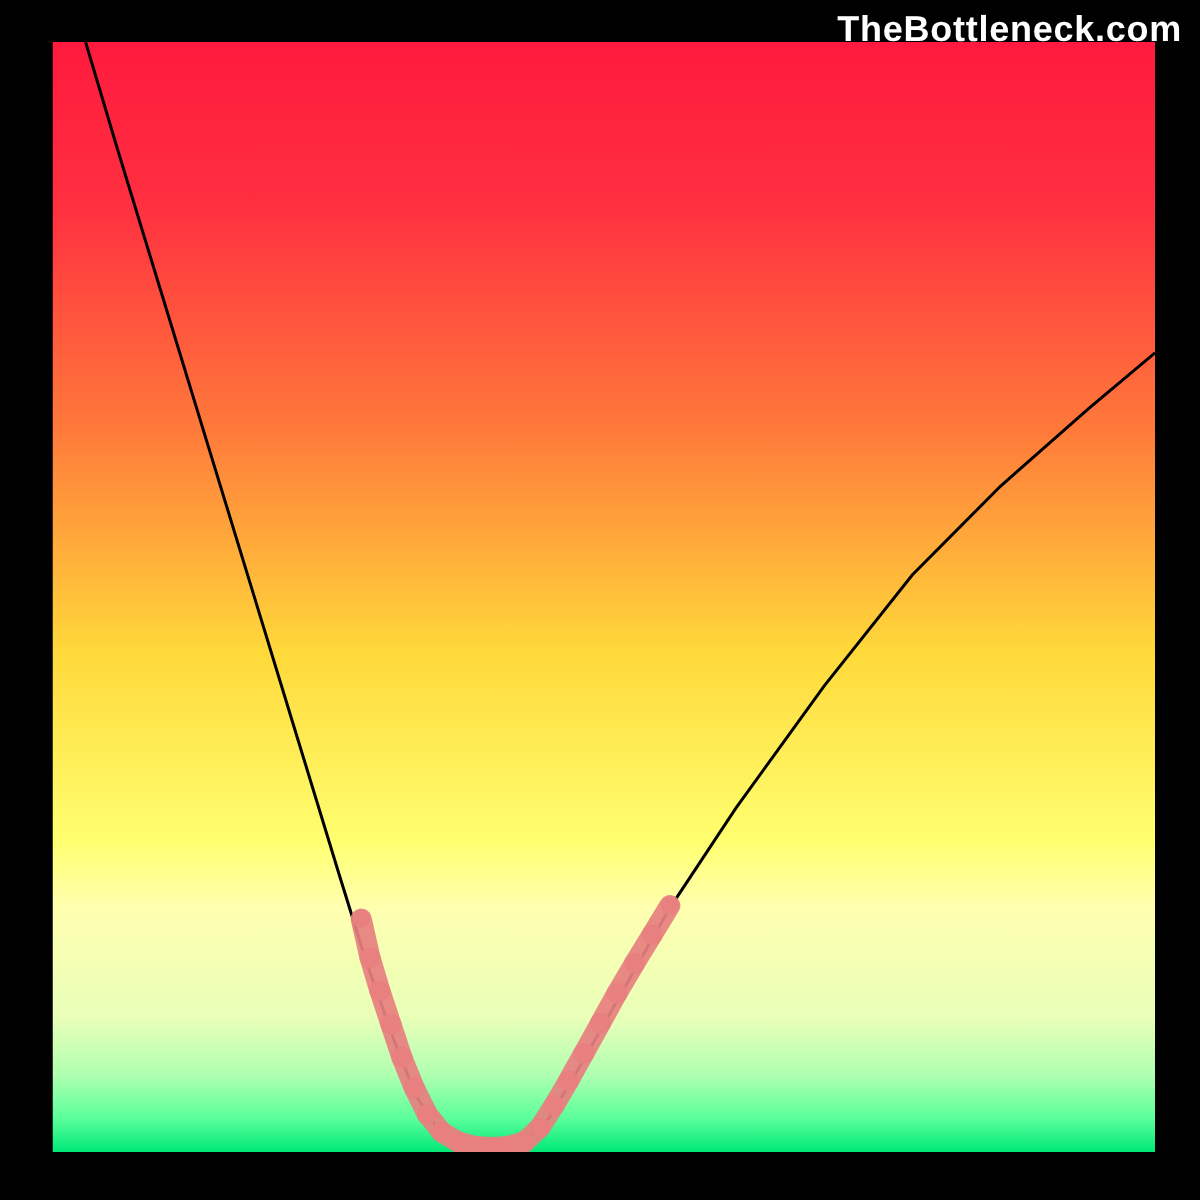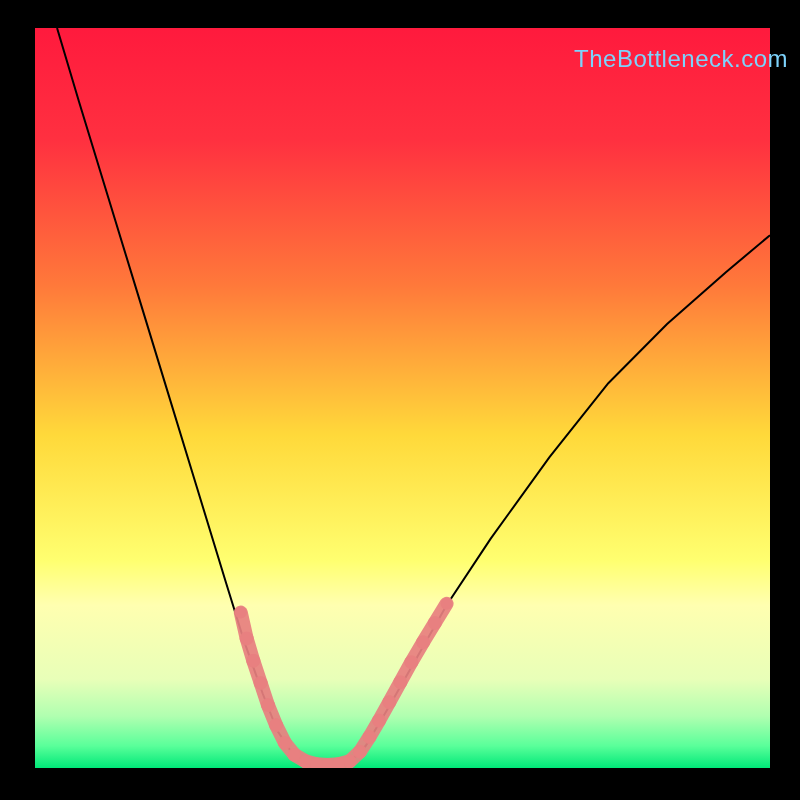--- a/index.html
+++ b/index.html
@@ -14,26 +14,25 @@
   .container {
     position: relative;
     width: 800px;
     height: 800px;
     background: #000;
   }
   .watermark {
     position: absolute;
     top: 6px;
     right: 12px;
-    color: #7dd3fc;
+    color: #ffffff;
     font-size: 24px;
-    font-weight: 400;
+    font-weight: 700;
     letter-spacing: 0.5px;
     z-index: 10;
-    margin-top: 39px;
   }
   .plot {
     position: absolute;
     
     left: 35px;
     top: 28px;
     width: 735px;
     height: 740px;
   }
   .plot svg {

